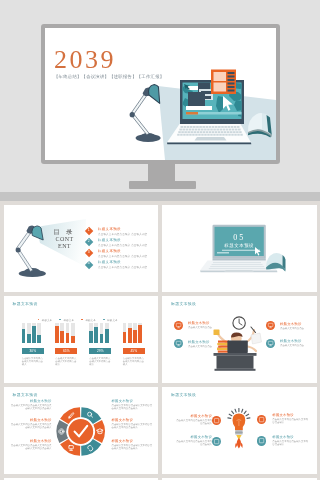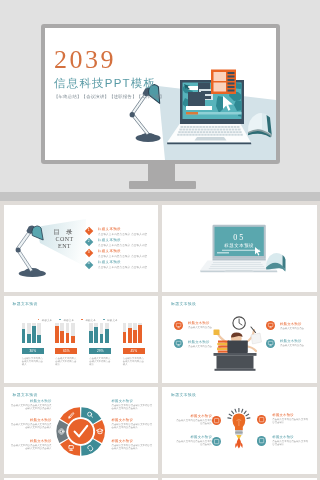--- a/index.html
+++ b/index.html
@@ -220,21 +220,20 @@
   <g>
     <path d="M203 104 q-0.5 -13 8 -17.5 q4 -2 6.2 -1.2 L217.2 101.5 q-6.2 -0.8 -14.2 2.5 z" fill="#eaf3f6"></path>
     <path d="M217.2 85.3 q4 0 7.3 3 L226.8 107 q-4.2 -3.8 -9.6 -5.5 z" fill="#dceaee"></path>
     <path d="M203 104 q8 -4 14.2 -2 q6 2 9.6 5 l-0.4 2 q-5 -3.3 -10.8 -3.8 q-7 -0.6 -12.6 0.6 z" fill="#8a9ea1"></path>
     <path d="M221.5 87 q2 1 3.5 2.5 L226.8 107 q-1.5 -1.8 -3.6 -3 z" fill="#2e6d75"></path>
     <path d="M203 105.5 q8 -4 14.2 -1.8 q5 1.8 8.5 4.3 l-0.3 1.4 q-4 -2.8 -9 -3.4 q-7 -0.7 -13.4 1.3 z" fill="#2e6d75"></path>
   </g>
 </svg>
         <div class="herotext">
           <div class="hyear">2039</div>
-          <div class="htitle">信息科技PPT模板</div>
           <div class="hsub">【年终总结】【会议演讲】【述职报告】【工作汇报】</div>
         </div>
       </div>
     </div>
     <div class="neck"></div>
     <div class="base"></div>
   </div>
   <div class="band"></div>
   <div class="sheet">
     <div class="thumbs">

